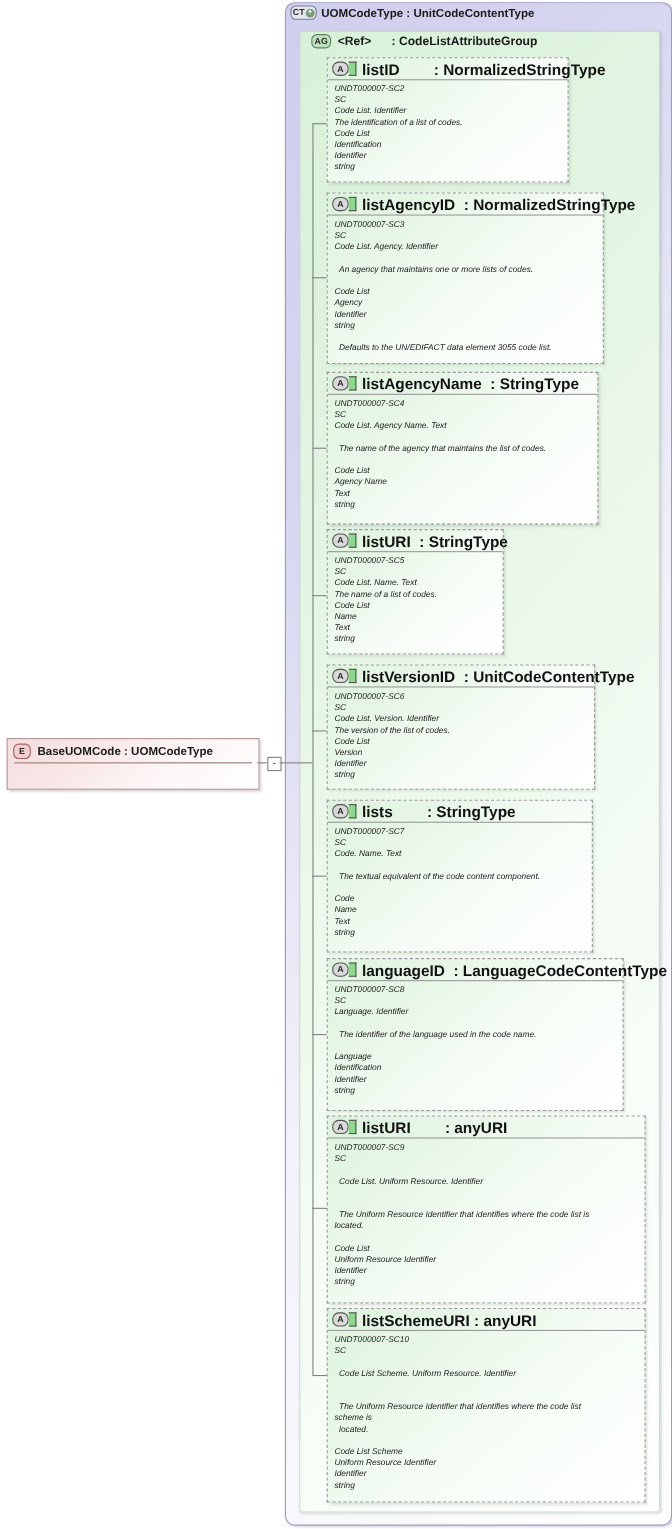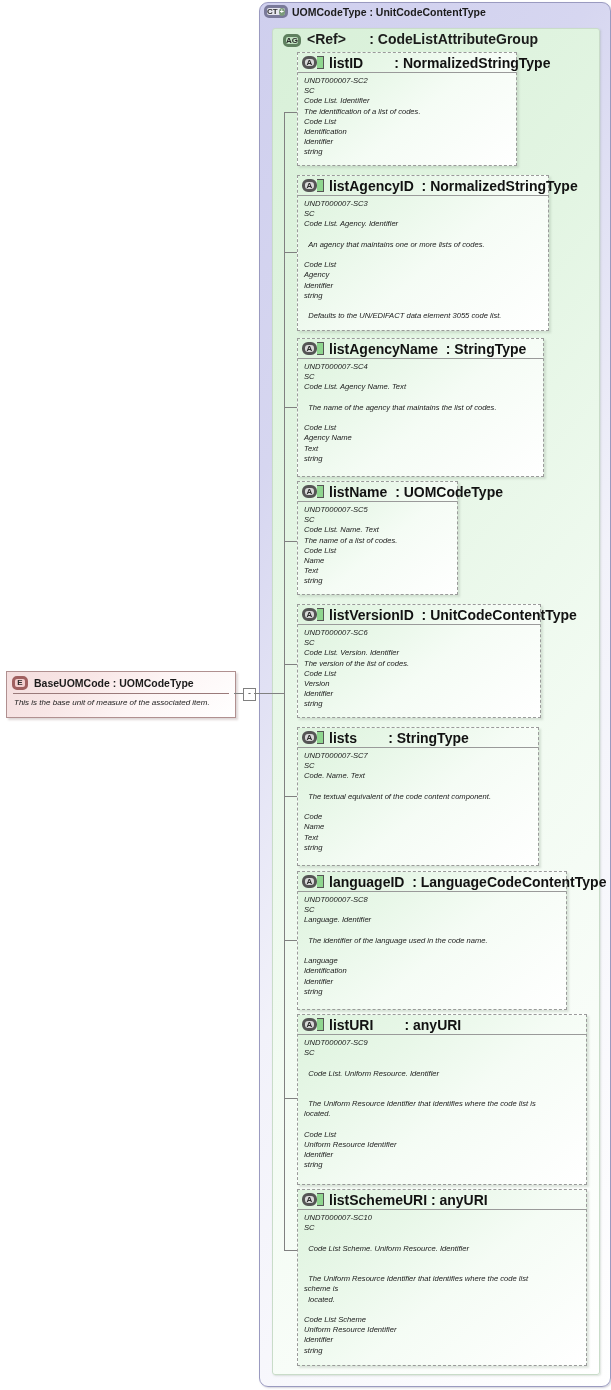--- a/index.html
+++ b/index.html
@@ -58,42 +58,42 @@
   }
   .el-box .hdr{
     height:21px;display:flex;align-items:center;padding-left:5px;
   }
   .el-box .rule{height:1px;background:#9a7a7a;margin:0 6px;}
   .el-box .body{padding:3px 6px 3px 7px;}
 
   
   .badge{
     display:inline-flex;align-items:center;justify-content:center;
-    border:3px solid #ec4899;border-radius:5px;
+    border:1px solid #ec4899;border-radius:5px;
     font-size:8px;font-weight:bold;line-height:1;
     color:#2b2b2b;
     padding:0;
     box-sizing:border-box;
   }
   .badge-ct{width:24px;height:13px;background:#e6e6ef;border-color:#7a7a9a;letter-spacing:0px;}
   .badge-ct .plus{
     display:inline-block;width:8px;height:8px;border-radius:50%;
     background:#7a9a7a;color:#fff;font-size:7px;line-height:8px;text-align:center;margin-left:1px;
   }
   .badge-ag{width:18px;height:13px;background:#bfe0bf;border-color:#5f805f;}
   .badge-a{
     width:15px;height:13px;background:#d9d9d9;border-color:#555;border-radius:6px;
     font-size:8px;font-style:normal;
   }
   .a-wrap{display:inline-flex;align-items:center;}
   .a-sw{width:7px;height:13px;background:#8fd68f;border:1px solid #555;border-left:none;
         box-sizing:border-box;}
   .badge-e{width:16px;height:14px;background:#f3cfcf;border-color:#a06060;font-size:8px;}
   .ttl-ct{font-size:10.5px;font-weight:bold;color:#1b1b1b;margin-left:4px;}
-  .ttl-ag{font-size:14px;font-weight:bold;color:#1b1b1b;margin-left:6px;white-space:pre;}
+  .ttl-ag{font-size:11px;font-weight:bold;color:#1b1b1b;margin-left:6px;white-space:pre;}
   .ttl-attr{font-size:14px;font-weight:bold;color:#121212;margin-left:5px;white-space:pre;}
   .ttl-el{font-size:10.5px;font-weight:bold;color:#1b1b1b;margin-left:6px;text-align:right;}
   .doc{font-size:7.6px;font-style:italic;color:#1a1a1a;line-height:10.2px;white-space:pre-wrap;}
   .doc-el{font-size:8px;font-style:italic;color:#1a1a1a;line-height:11px;}
 </style>
 </head>
 <body>
 
 <div class="canvas">
 
@@ -113,23 +113,20 @@
     <span class="badge badge-ag">AG</span>
     <span class="ttl-ag">&lt;Ref&gt;      : CodeListAttributeGroup</span>
   </div>
 
   <div class="el-box" style="left:6px;top:671px;width:228px;height:45px;">
     <div class="hdr">
       <span class="badge badge-e">E</span>
       <span class="ttl-el">BaseUOMCode : UOMCodeType</span>
     </div>
     <div class="rule"></div>
-    <div class="body">
-      <div class="doc-el">This is the base unit of measure of the associated item.</div>
-    </div>
   </div>
 
   <div class="ln lnh" style="left:234px;top:693px;width:9px;"></div>
   <div style="position:absolute;left:243px;top:688px;width:11px;height:11px;
               border:1px solid #808080;background:#ffffff;
               font-size:9px;line-height:9px;text-align:center;color:#333;">
     <span>-</span>
   </div>
   <div class="ln lnh" style="left:254px;top:693px;width:30px;"></div>
 
@@ -203,21 +200,21 @@
     </div>
   </div>
   <div class="ln lnh" style="left:284px;top:407px;width:13px;"></div>
 
   <div class="attr-box" style="left:297px;top:481px;width:159px;height:112px;">
     <div class="hdr">
       <span class="a-wrap">
           <span class="badge badge-a">A</span>
           <span class="a-sw"></span>
         </span>
-      <span class="ttl-attr">listName  : UOMCodeType</span>
+      <span class="ttl-attr">listURI  : StringType</span>
     </div>
     <div class="body">
       <div class="doc">UNDT000007-SC5
 SC
 Code List. Name. Text
 The name of a list of codes.
 Code List
 Name
 Text
 string</div>

